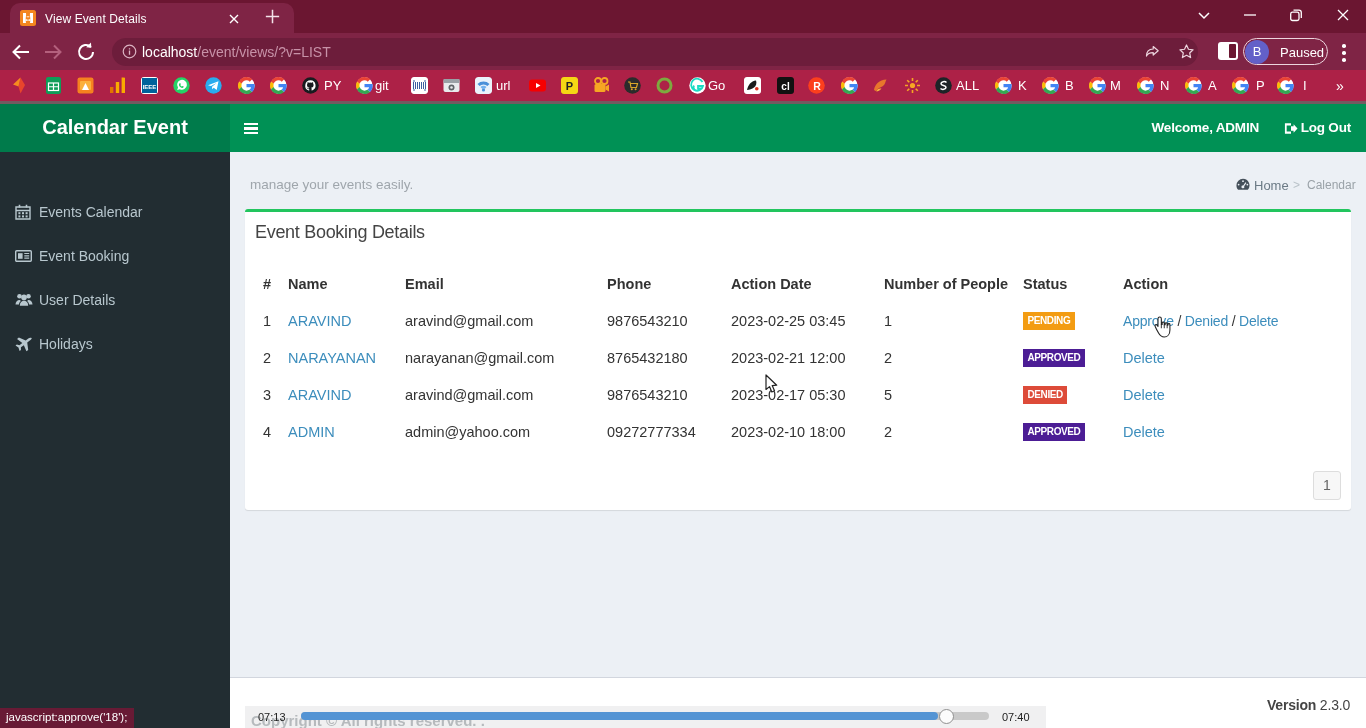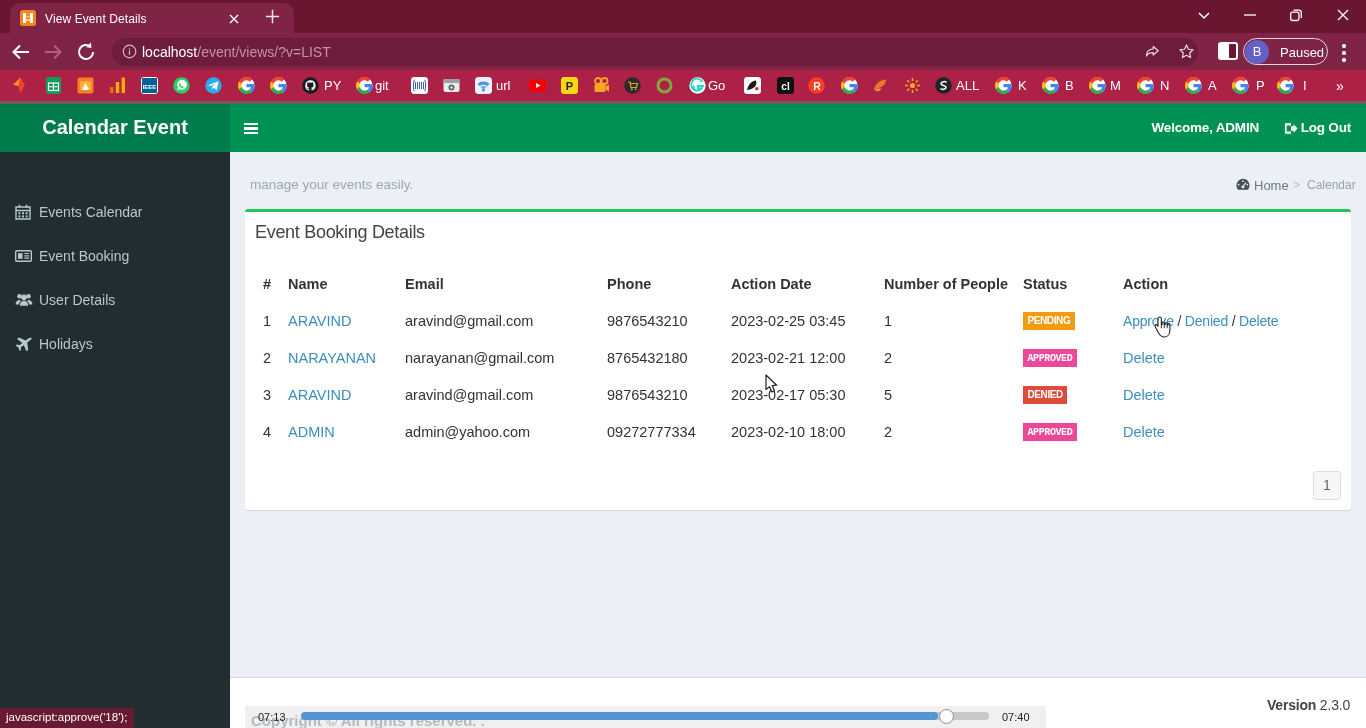--- a/index.html
+++ b/index.html
@@ -56,21 +56,21 @@
 .bc3 { left:1077px; top:26px; font-size:12px; color:#9aa2a8; }
 .box { left:15px; top:57px; width:1106px; height:301px; background:#fff; border-top:3px solid #22c55e; border-radius:3px; box-shadow:0 1px 1px rgba(0,0,0,0.1); }
 .boxtitle { left:10px; top:10px; font-size:18px; color:#444; letter-spacing:-0.3px; }
 table.evt { position:absolute; left:10px; top:53px; width:1088px; border-collapse:collapse; table-layout:fixed; font-size:14.5px; color:#333; }
 table.evt th, table.evt td { height:37px; padding:0 8px; text-align:left; font-weight:normal; vertical-align:middle; white-space:nowrap; }
 table.evt th { font-weight:bold; }
 table.evt a { color:#3c8dbc; text-decoration:none; }
 table.evt td.act { font-size:14px; letter-spacing:-0.2px; }
 .badge { display:inline-block; color:#fff; font-size:10px; font-weight:bold; border-radius:0; padding:3.5px 4.5px; letter-spacing:-0.4px; }
 .b-org { background:#f39c12; }
-.b-grn { background:#ec4899;font-family:Liberation Mono, monospace; }
+.b-grn { background:#4c1d95; }
 .b-red { background:#dd4b39; }
 .pag1 { left:1068px; top:259px; width:28px; height:29px; background:#f7f7f7; border:1px solid #ddd; border-radius:3px; color:#666; font-size:14px; text-align:center; line-height:27px; }
 
 
 .footer { left:230px; top:677px; width:1136px; height:51px; background:#fff; border-top:1px solid #d2d6de; }
 .version { right:16px; top:19px; font-size:14px; color:#444; letter-spacing:-0.2px; }
 .player { left:245px; top:688px; width:801px; height:40px; background:#f0f0f1;margin-top:18px; }
 .copyright { left:6px; top:6px; font-size:15px; font-weight:bold; color:#b6babd; }
 .ptime { font-size:11px; color:#222; top:5px; }
 .ptrack { left:56px; top:6px; width:688px; height:8px; border-radius:4px; background:#c9c9c9; }

